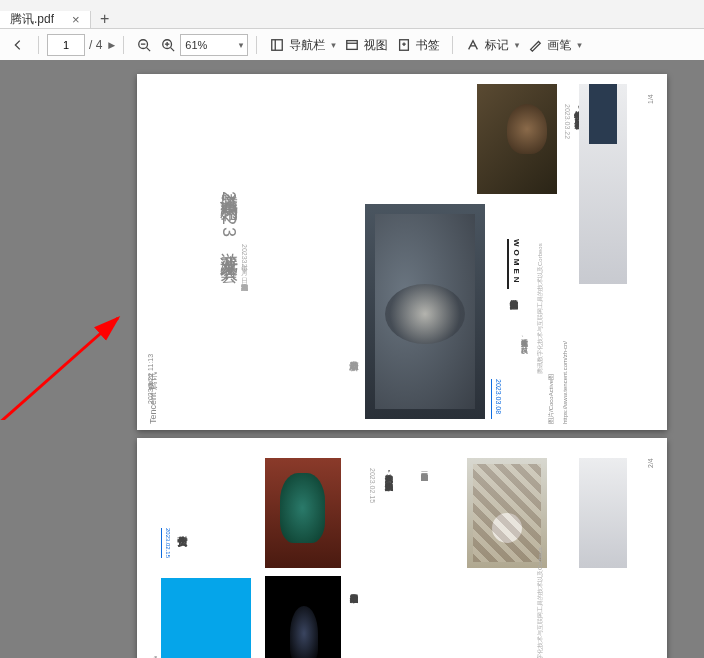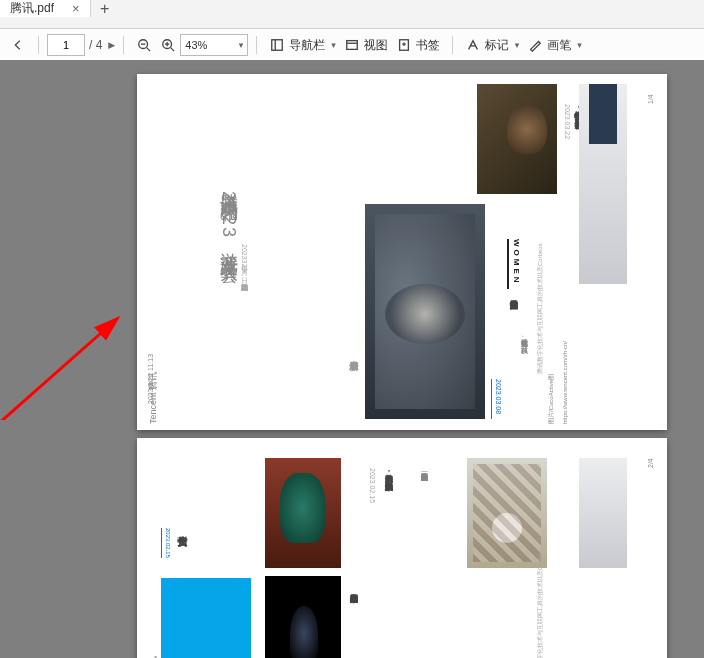--- a/index.html
+++ b/index.html
@@ -1,17 +1,17 @@
 <!DOCTYPE html>
 <html><head>
 <meta charset="utf-8">
 <style>
 html,body{margin:0;padding:0;width:704px;height:658px;overflow:hidden;font-family:"Microsoft YaHei","Segoe UI",Arial,sans-serif;background:#7f7f7f;}
 
-.tabbar{height:28px;background:#f3f3f3;display:flex;align-items:flex-start;border-bottom:1px solid #d0d0d0;}
+.tabbar{height:28px;background:#f3f3f3;display:flex;align-items:flex-end;border-bottom:1px solid #d0d0d0;}
 .tab{display:flex;align-items:center;padding:0 10px;background:#ffffff;border-right:1px solid #d0d0d0;font-size:12px;color:#333;max-width:200px;}
 .tab .title{overflow:hidden;text-overflow:ellipsis;white-space:nowrap;}
 .tab .x{margin-left:18px;color:#666;font-size:13px;cursor:pointer;}
 .newtab{width:28px;display:flex;align-items:center;justify-content:center;color:#555;font-size:16px;cursor:pointer;}
 
 .toolbar{height:32px;background:#fcfcfc;border-bottom:1px solid #d0d0d0;display:flex;align-items:center;padding:0 6px;font-size:12px;color:#333;}
 .tb-sep{width:1px;height:18px;background:#d0d0d0;margin:0 8px;}
 .tb-ico{width:16px;height:16px;display:inline-flex;align-items:center;justify-content:center;color:#444;}
 .tb-ico svg{width:14px;height:14px;stroke:#444;fill:none;stroke-width:1.5;}
 .tb-btn{display:flex;align-items:center;gap:4px;padding:2px 4px;cursor:pointer;}
@@ -75,21 +75,21 @@
     <span class="tb-ico">
         <svg viewBox="0 0 16 16">
           <circle cx="7" cy="7" r="5"></circle>
           <line x1="11" y1="11" x2="15" y2="15"></line>
           <line x1="4.5" y1="7" x2="9.5" y2="7"></line>
           <line x1="7" y1="4.5" x2="7" y2="9.5"></line>
         </svg>
       </span>
   </div>
   <div class="zoom-sel">
-    <span>43%</span>
+    <span>61%</span>
     <span class="chev">▾</span>
   </div>
   <div class="tb-sep"></div>
   <div class="tb-btn">
     <span class="tb-ico">
         <svg viewBox="0 0 16 16">
           <rect x="2" y="2" width="12" height="12"></rect>
           <line x1="6" y1="2" x2="6" y2="14"></line>
         </svg>
       </span>

